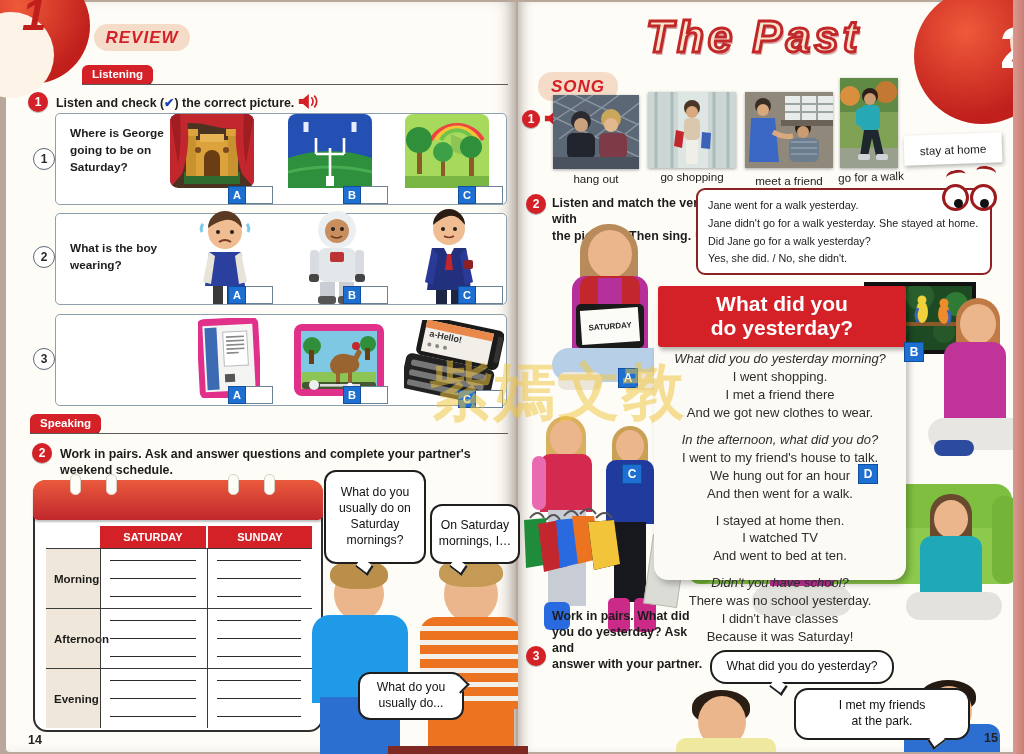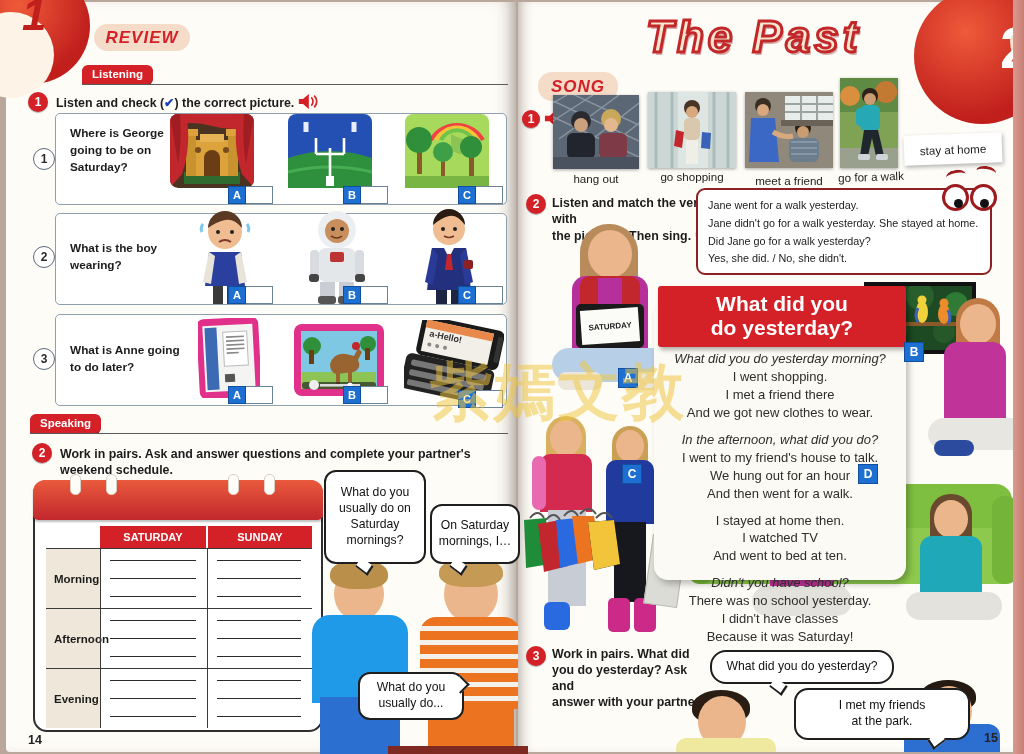--- a/index.html
+++ b/index.html
@@ -215,21 +215,20 @@
       <div class="optletter">B</div>
         <div class="optbox"></div>
     </div>
     <div class="optwrap" style="left:452px; top:284px;">
       <div class="optletter">C</div>
         <div class="optbox"></div>
     </div>
 
     <div class="qbox" style="left:49px; top:312px; width:452px; height:92px;"></div>
     <div class="qnum" style="left:27px; top:346px;">3</div>
-    <div class="qtext" style="left:64px; top:340px; width:110px;">What is Anne going to do later?</div>
 
     <svg class="abs" style="left:192px; top:316px;" width="62" height="80" viewBox="0 0 62 80">
       <rect width="62" height="80" rx="7" fill="#e0308a" transform="rotate(-3 31 40)"></rect>
       <rect x="6" y="7" width="50" height="66" fill="#f4f4f2" transform="rotate(-3 31 40)"></rect>
       <rect x="8" y="9" width="12" height="62" fill="#3d6bb3" transform="rotate(-3 31 40)"></rect>
       <g transform="rotate(-3 31 40)">
         <rect x="26" y="14" width="24" height="34" fill="#fff" stroke="#bbb"></rect>
         <path d="M29 19h18 M29 23h18 M29 27h18 M29 31h18 M29 35h12" stroke="#888" stroke-width="1.6"></path>
         <rect x="26" y="56" width="10" height="8" fill="#555"></rect>
       </g>
@@ -587,21 +586,21 @@
       <div class="shirt" style="left:82px; top:52px; width:64px; height:78px; background:#c03398; border-radius:12px 12px 4px 4px;"></div>
       <div class="shirt" style="left:64px; top:120px; width:100px; height:30px; background:#e4e2dc; border-radius:15px;"></div>
       <div class="hair" style="left:242px; top:28px; width:42px; height:72px; background:#6a4a2e; border-radius:20px 20px 10px 10px;"></div>
       <div class="head" style="left:246px; top:34px; width:34px; height:38px;"></div>
       <div class="shirt" style="left:232px; top:70px; width:62px; height:64px; background:#1fa8b8; border-radius:12px 12px 4px 4px;"></div>
       <div class="shirt" style="left:218px; top:126px; width:96px; height:28px; background:#e4e2dc; border-radius:14px;"></div>
     </div>
     <div class="biglabel" style="left:340px; top:462px;">D</div>
 
     <div class="numcircle" style="left:8px; top:644px;">3</div>
-    <div class="instr" style="left:34px; top:644px; width:160px;">
+    <div class="instr" style="left:34px; top:606px; width:160px;">
       <span>Work in pairs. What did</span><br><span>you do yesterday? Ask and</span><br><span>answer with your partner.</span>
     </div>
 
     <div class="bubble" style="left:192px; top:648px; width:184px; height:34px; border-radius:16px;">
         <span>What did you do yesterday?</span>
       </div>
     <div class="tail tail-bl" style="left:254px; top:678px;"></div>
     <div class="bubble" style="left:276px; top:686px; width:176px; height:52px; border-radius:14px; flex-direction:column;">
       <span>I met my friends</span>
         <span>at the park.</span>

